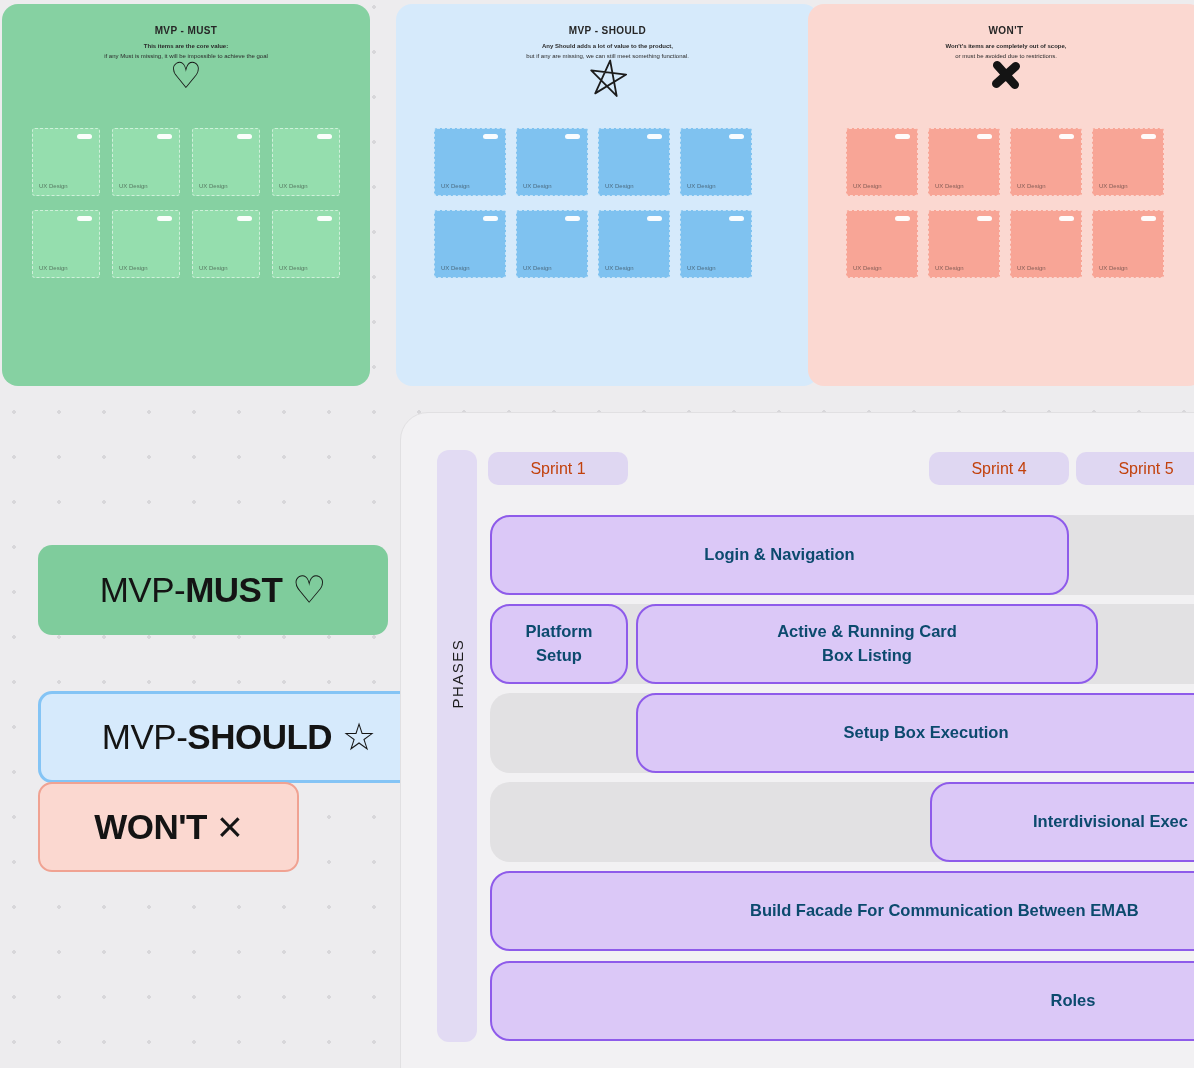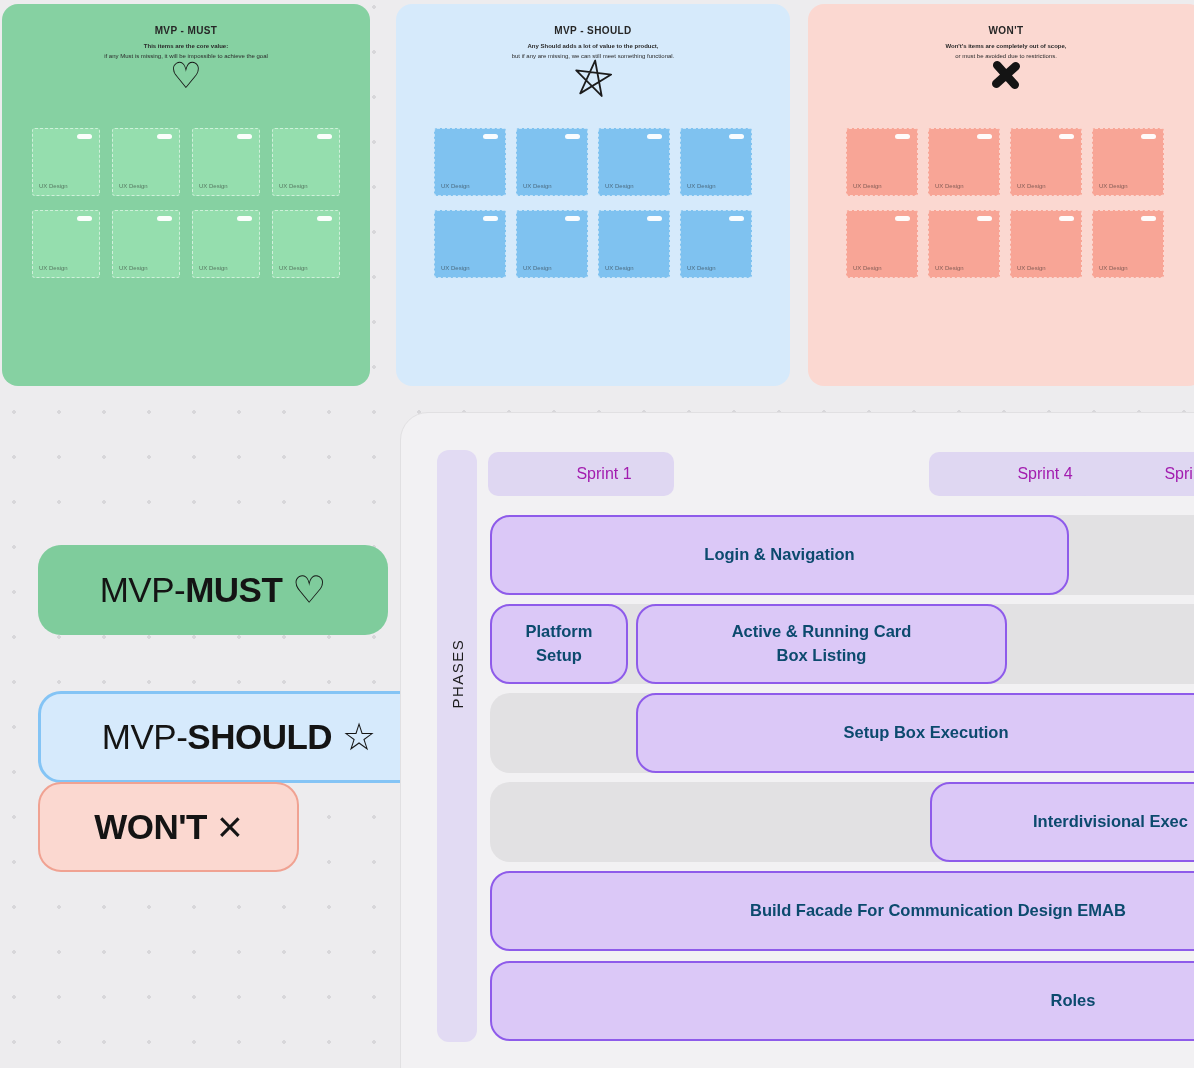--- a/index.html
+++ b/index.html
@@ -16,36 +16,36 @@
     font-size:10px;font-weight:600;letter-spacing:.4px;color:#262626;}
   .panel-sub{position:absolute;top:38px;left:0;right:0;text-align:center;
     font-size:6px;line-height:1.6;color:#2b2b2b;}
   .panel-sub b{font-weight:700;}
   .panel-icon{position:absolute;top:54px;left:0;right:0;text-align:center;color:#161616;}
   .glyph-heart{font-size:36px;line-height:1;font-weight:500;}
   .card{position:absolute;border-radius:3px;border:1px dashed rgba(255,255,255,.55);box-sizing:border-box;}
   .card-tab{position:absolute;top:5px;right:7px;width:15px;height:5px;border-radius:2.5px;background:#fff;opacity:.95;}
   .card-label{position:absolute;left:6px;bottom:6px;font-size:6px;color:rgba(30,30,30,.55);white-space:nowrap;}
   
-  .badge{position:absolute;box-sizing:border-box;border-radius:23px;display:flex;
+  .badge{position:absolute;box-sizing:border-box;border-radius:14px;display:flex;
     align-items:center;justify-content:center;color:#141414;white-space:nowrap;}
   .badge .txt{font-size:35px;letter-spacing:-.5px;font-weight:500;}
   .badge .txt b{font-weight:800;}
   .badge .bicon{margin-left:10px;font-size:38px;line-height:1;font-weight:500;}
   
   .frame{position:absolute;left:400px;top:412px;width:800px;height:660px;
     background:#F2F1F3;border:1px solid #E1E0E2;border-radius:28px 6px 0 0;box-sizing:border-box;}
   .phases-strip{position:absolute;left:437px;top:450px;width:40px;height:592px;
     background:#E2DBF3;border-radius:12px;}
   .phases-label{position:absolute;left:437px;top:680px;width:40px;text-align:center;
     font-size:15px;font-weight:500;letter-spacing:1.5px;color:#1c1c1c;
     transform:rotate(-90deg);transform-origin:center center;white-space:nowrap;}
-  .chip{position:absolute;top:452px;height:44px;background:#DFD7F2;border-radius:10px;
+  .chip{position:absolute;top:452px;height:33px;background:#DFD7F2;border-radius:10px;
     display:flex;align-items:center;justify-content:center;
-    font-size:16px;font-weight:500;color:#a21caf;padding-left:46px;}
+    font-size:16px;font-weight:500;color:#c2410c;}
   .track{position:absolute;height:80px;background:#E2E1E3;border-radius:20px;}
   .bar{position:absolute;height:80px;background:#DBC8F7;border:2px solid #8E5BEA;
     border-radius:20px;box-sizing:border-box;display:flex;align-items:center;justify-content:center;}
   .bar-label{font-size:16.5px;font-weight:700;color:#0c4a6e;text-align:center;
     white-space:pre-line;line-height:1.45;}
   .bar-label.offset{position:absolute;top:50%;transform:translateY(-50%);text-align:right;white-space:nowrap;}
   .sketch{display:inline-block;}
 </style>
 </head>
 <body>
@@ -86,21 +86,21 @@
     <div class="card" style="left:190px;top:206px;width:68px;height:68px;background:#95DEAE;">
       <span class="card-tab"></span>
       <span class="card-label">UX Design</span>
       </div>
     <div class="card" style="left:270px;top:206px;width:68px;height:68px;background:#95DEAE;">
       <span class="card-tab"></span>
       <span class="card-label">UX Design</span>
       </div>
   </div>
 
-  <div class="panel" style="left:396px;width:394px;background:#D6EAFB;">
+  <div class="panel" style="left:396px;width:394px;background:#D6EAFB;padding-left:29px;">
     <div class="panel-title">MVP - SHOULD</div>
     <div class="panel-sub">
       <b>Any Should adds a lot of value to the product,</b><br>
       <span>but if any are missing, we can still meet something functional.</span>
     </div>
     <div class="panel-icon">
       <svg class="sketch" width="40" height="40" viewBox="0 0 100 100" style="transform:rotate(7deg);">
         <path d="M50 6 L23 92 L94 36 L6 36 L77 92 Z" fill="none" stroke="#1c1c1c" stroke-width="4.5" stroke-linejoin="round"></path>
       </svg>
     </div>
@@ -208,36 +208,36 @@
   <div class="track" style="left:490px;top:515px;width:770px;"></div>
   <div class="bar" style="left:490px;top:515px;width:579px;">
     <span class="bar-label">Login &amp; Navigation</span>
   </div>
 
   <div class="track" style="left:490px;top:604px;width:770px;"></div>
   <div class="bar" style="left:490px;top:604px;width:138px;">
     <span class="bar-label">Platform
 Setup</span>
   </div>
-  <div class="bar" style="left:636px;top:604px;width:371px;">
+  <div class="bar" style="left:636px;top:604px;width:462px;">
     <span class="bar-label">Active &amp; Running Card
 Box Listing</span>
   </div>
 
   <div class="track" style="left:490px;top:693px;width:495px;"></div>
   <div class="bar" style="left:636px;top:693px;width:580px;">
     <span class="bar-label">Setup Box Execution</span>
   </div>
 
   <div class="track" style="left:490px;top:782px;width:495px;"></div>
   <div class="bar" style="left:930px;top:782px;width:520px;">
     <span class="bar-label offset" style="left:101px;">Interdivisional Exec</span>
   </div>
 
   <div class="bar" style="left:490px;top:871px;width:1210px;">
-    <span class="bar-label offset" style="left:258px;">Build Facade For Communication Design EMAB</span>
+    <span class="bar-label offset" style="left:258px;">Build Facade For Communication Between EMAB</span>
   </div>
 
   <div class="bar" style="left:490px;top:961px;width:1166px;">
     <span class="bar-label">Roles</span>
   </div>
 
 </div>
 
 </body></html>

